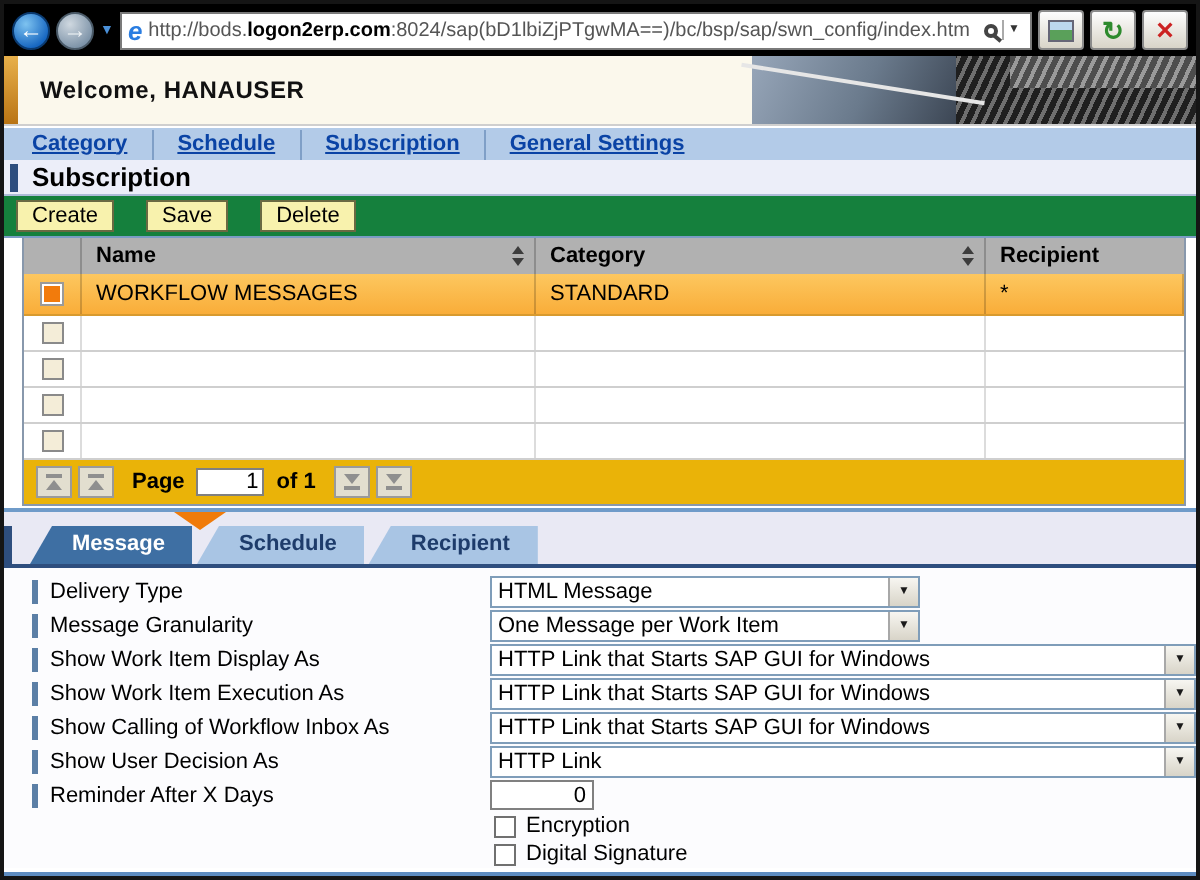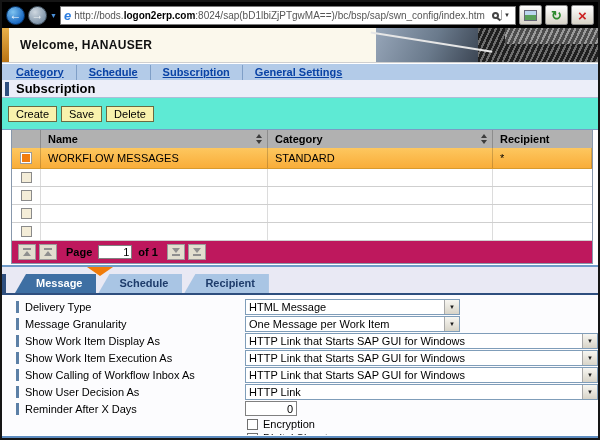--- a/index.html
+++ b/index.html
@@ -45,21 +45,21 @@
               border-right:1px solid #7f9fc7; cursor:pointer; line-height:15px; }
   .nav-link:first-child { padding-left:2px; }
   .nav-link:last-child { border-right:none; }
 
   
   .titlebar { height:18px; background:#ECEEF9; display:flex; align-items:center; gap:7px; border-bottom:1px solid #aebcd8; }
   .title-accent { width:4px; height:14px; background:#2E4E7E; margin-left:3px; }
   .page-title { font-size:13px; font-weight:bold; color:#000; }
 
   
-  .toolbar { height:32px; background:#5eead4; display:flex; align-items:center; gap:4px; padding-left:6px; border-bottom:1px solid #7a9cc4; }
+  .toolbar { height:21px; background:#15803d; display:flex; align-items:center; gap:16px; padding-left:6px; border-bottom:1px solid #7a9cc4; }
   .tb-btn { font-size:11px; font-family:inherit; background:#F8F2AD; border:1px solid #6a6a42; padding:0 7px; height:16px; line-height:14px; cursor:pointer; color:#000; }
 
   
   .table-zone { margin:0 5px 0 9px; background:#fff; border:1px solid #8898ac; border-top:none; }
   .thead { display:flex; height:18px; background:#B1B1B1; font-size:11px; color:#000; }
   .th { padding-left:7px; display:flex; align-items:center; height:100%; border-right:1px solid #8d8d8d;font-weight:bold; }
   .th.selcol { width:29px; padding-left:0; }
   .th.name { width:227px; }
   .th.cat { width:225px; }
   .th.rec { flex:1; border-right:none; }
@@ -71,21 +71,21 @@
   .td { padding-left:7px; height:100%; display:flex; align-items:center; border-right:1px solid #dcdcdc; color:#000; }
   .trow.selected .td { border-right:1px solid rgba(0,0,0,.18); }
   .td.selcol { width:29px; justify-content:center; padding-left:0; }
   .td.name { width:227px; }
   .td.cat { width:225px; }
   .td.rec { flex:1; border-right:none; }
   .cb { width:11px; height:11px; background:#F4EDD8; border:1px solid #8a8a8a; cursor:pointer; }
   .cb.orange { width:12px; height:12px; background:#F27B0C; border:1px solid #9a9a9a; box-shadow:inset 0 0 0 1px #fff; }
 
   
-  .pagination { height:22px; background:#be185d; display:flex; align-items:center; gap:3px; padding-left:6px; font-size:11px; font-weight:bold; color:#000; }
+  .pagination { height:22px; background:#eab308; display:flex; align-items:center; gap:3px; padding-left:6px; font-size:11px; font-weight:bold; color:#000; }
   .pg-btn { width:18px; height:16px; background:#E2DECF; border:1px solid #9a9a9a; display:flex; flex-direction:column;
             align-items:center; justify-content:center; gap:1px; cursor:pointer; }
   .pg-bar { width:8px; height:2px; background:#8f8f8f; }
   .pg-up { width:0; height:0; border-left:4px solid transparent; border-right:4px solid transparent; border-bottom:5px solid #8f8f8f; }
   .pg-down { width:0; height:0; border-left:4px solid transparent; border-right:4px solid transparent; border-top:5px solid #8f8f8f; }
   .pg-label { margin:0 3px 0 6px; }
   .pg-input { width:34px; height:14px; font-size:11px; font-family:inherit; text-align:right; border:1px solid #808080; padding:0 2px; }
   .pg-of { margin:0 6px 0 3px; }
 
   

